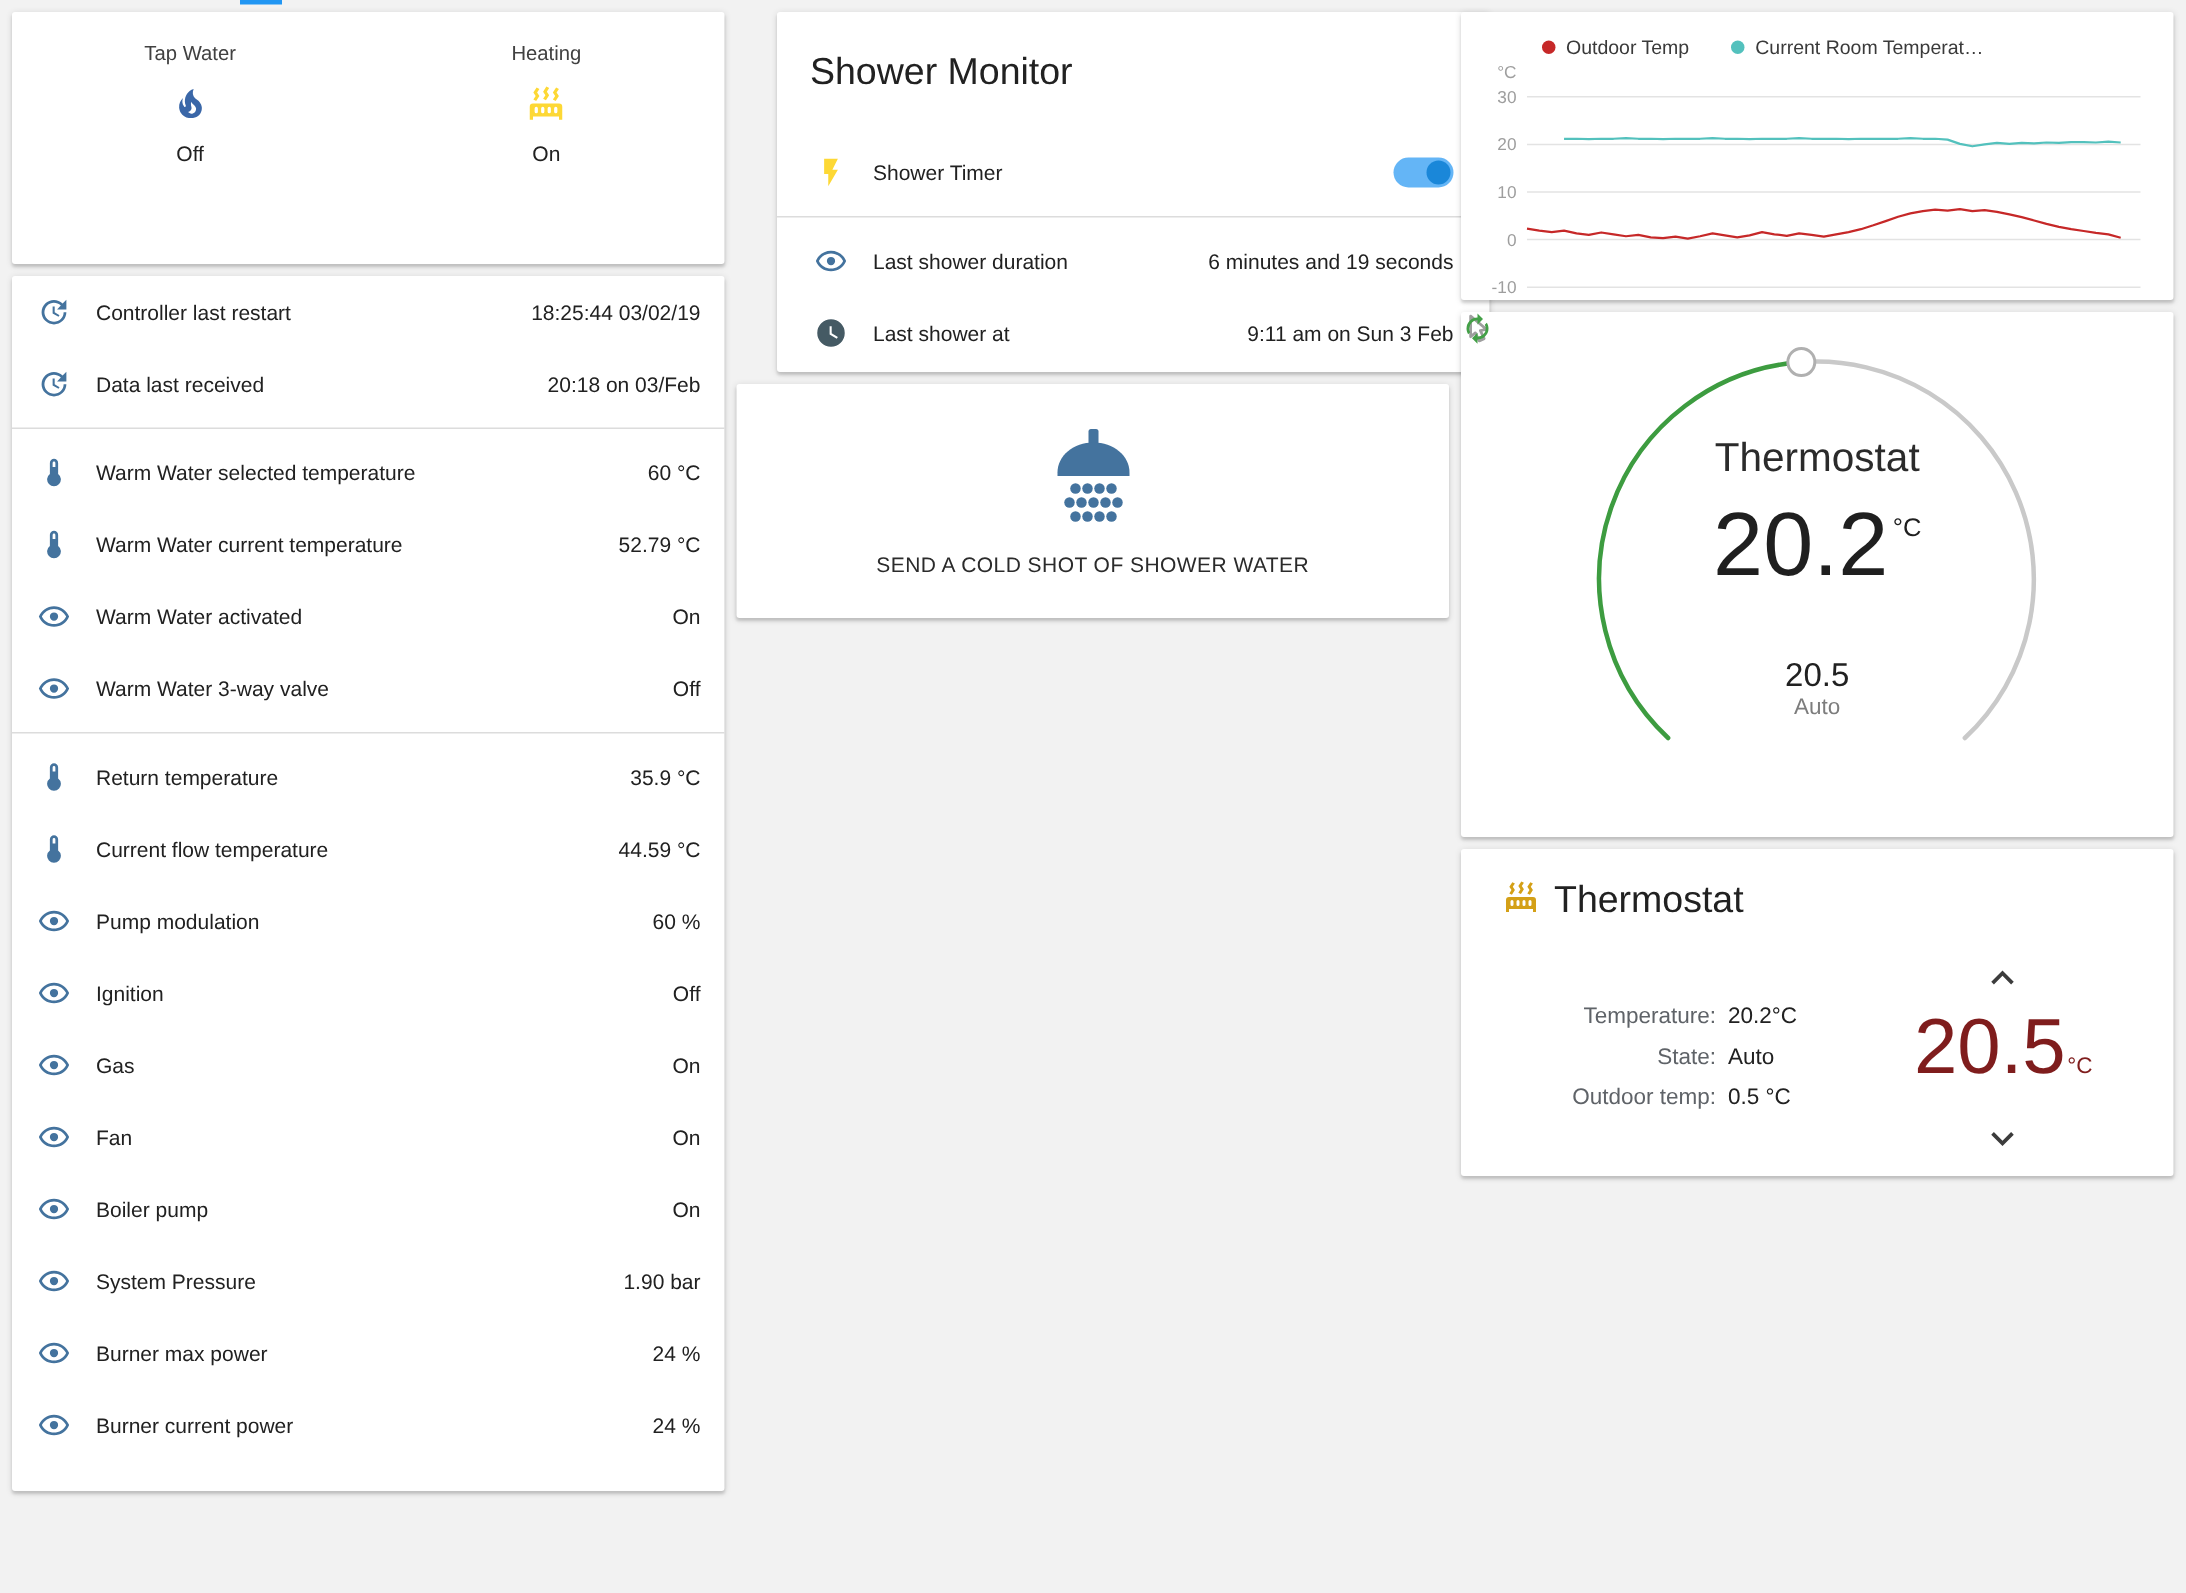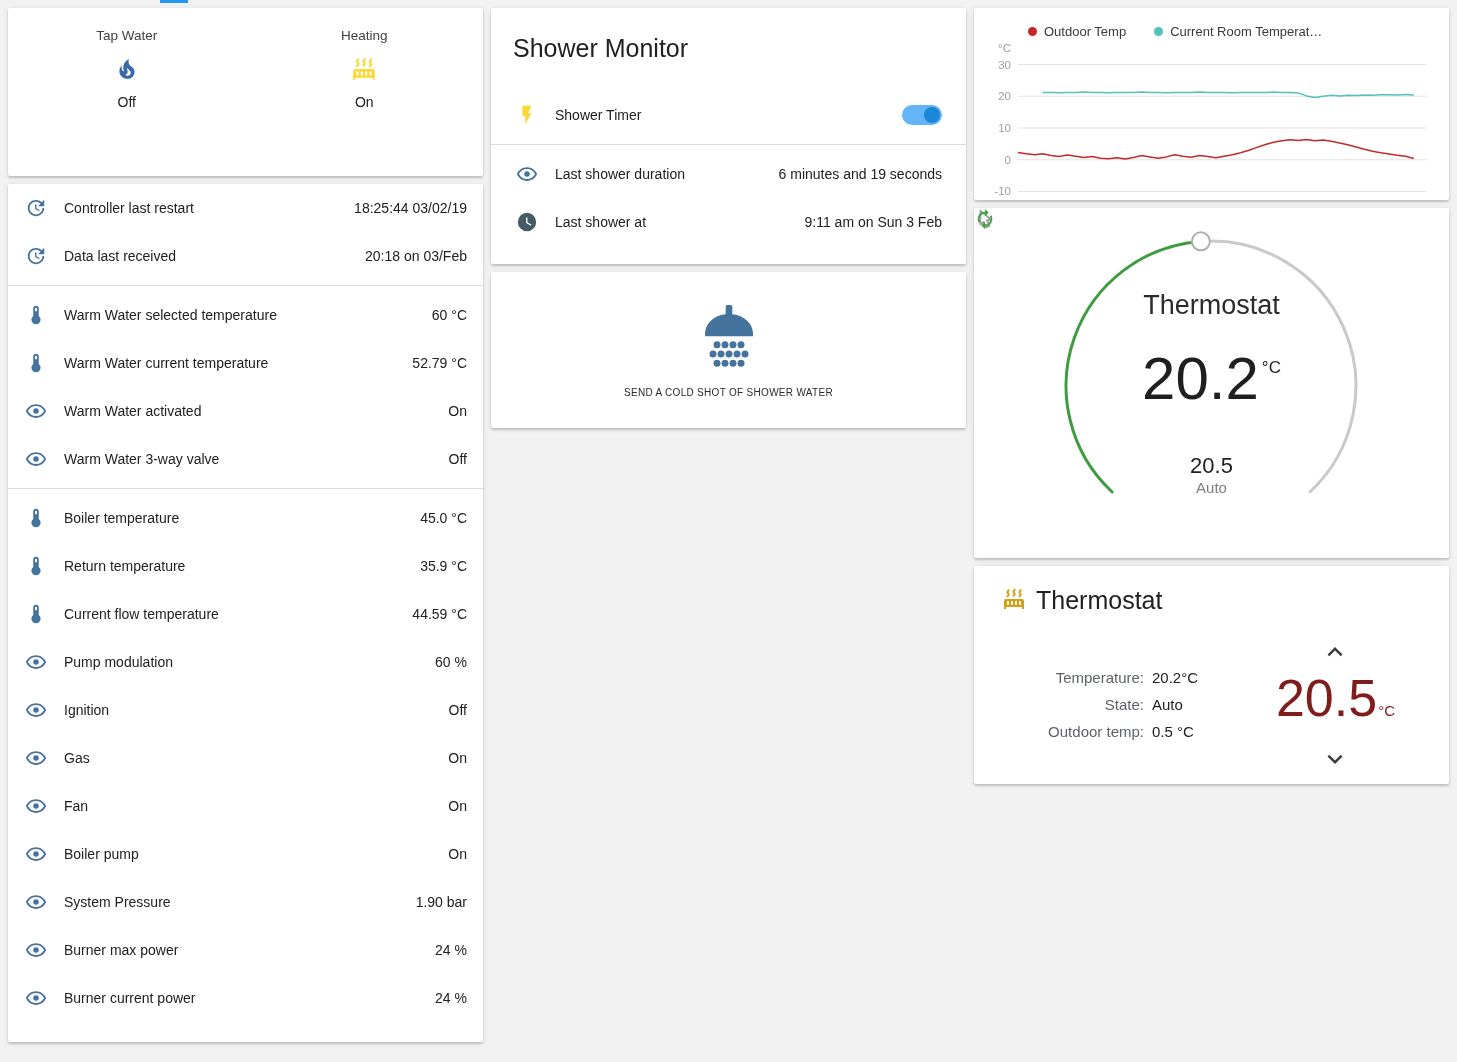--- a/index.html
+++ b/index.html
@@ -26,44 +26,44 @@
   .glance-state { font-size:14px; margin-top:12px; }
   
   .card-title { font-size:25px; font-weight:400; margin:0; padding:26px 16px 15px 20px; }
   .row { display:flex; align-items:center; height:48px; padding:0 16px;justify-content:space-between; }
   .row .ricon { width:24px; display:flex; justify-content:center; margin-right:16px; flex:none; }
   .row-label { flex:1; font-size:14px; }
   .row-value { margin-left:12px; font-size:14px; white-space:nowrap; }
   .divider { height:1px; background:var(--divider,#dcdcdc); margin:5px 0; }
   .boiler-card { padding-bottom:20px; }
   
-  .shower-card { padding-bottom:18px; }
+  .shower-card { padding-bottom:2px;margin-left:27px; }
   .shower-card .card-title { padding:26px 24px 28px 22px; }
   .shower-card .row { padding:0 24px; }
   
   .switch { width:40px; height:20px; border-radius:10px; position:relative; cursor:pointer; flex:none; }
   .switch .thumb { position:absolute; top:2px; width:16px; height:16px; border-radius:50%; }
   .switch.on { background:var(--toggle-on-track,#64b5f6); }
   .switch.on .thumb { right:2px; background:var(--toggle-on-thumb,#1a87d9); }
   .switch.off { background:var(--toggle-off-track,#b4b4b4); }
   .switch.off .thumb { left:2px; background:var(--toggle-off-thumb,#fafafa); box-shadow:0 1px 3px rgba(0,0,0,.4); }
   
   .coldshot-card { height:156px; display:flex; flex-direction:column; align-items:center; justify-content:center; cursor:pointer; }
-  .coldshot-label { font-size:10px; font-weight:500; color:#2b2b2b; margin-top:10px; letter-spacing:.3px; }
+  .coldshot-label { font-size:14px; font-weight:500; color:#2b2b2b; margin-top:10px; letter-spacing:.3px; }
   
   .chart-card { height:192px; padding:6px 8px 0 8px; }
   .chart-legend { display:flex; align-items:center; gap:28px; margin:10px 0 2px 46px; font-size:13px; color:#3a3a3a; }
   .legend-item { display:flex; align-items:center; }
   .legend-dot { width:9px; height:9px; border-radius:50%; display:inline-block; margin-right:7px; }
   
   .gauge-card { height:350px; position:relative; }
   .gauge-card svg { position:absolute; left:0; top:0; }
   .gauge-content { position:absolute; inset:0; display:flex; flex-direction:column; align-items:center; text-align:center; }
   .gauge-title { margin-top:82px; font-size:27px; line-height:31px; color:#2b2b2b; }
-  .gauge-temp { margin-top:26px; font-size:60px; line-height:64px; color:#1f1f1f; }
+  .gauge-temp { margin-top:10px; font-size:60px; line-height:64px; color:#1f1f1f; }
   .gauge-unit { font-size:17px; display:inline-block; position:relative; top:-26px; margin-left:3px; }
   .gauge-target { margin-top:28px; font-size:22px; line-height:24px; }
   .gauge-mode { font-size:15px; line-height:20px; color:#7d7d7d; }
   .gauge-icons { display:flex; gap:28px; margin-top:14px; }
   .gauge-icons .gbtn { background:none; border:none; padding:0; cursor:pointer; height:24px; }
   
   .thermo-card { height:218px; padding:20px 28px; }
   .thermo-header { display:flex; align-items:center; gap:10px; }
   .thermo-title { font-size:25px; }
   .thermo-body { display:flex; align-items:center; margin-top:22px; }
@@ -155,29 +155,20 @@
           <div class="row">
             <span class="ricon">
               <svg viewBox="0 0 24 24" width="22" height="22">
                 <path d="M12,9A3,3 0 0,1 15,12A3,3 0 0,1 12,15A3,3 0 0,1 9,12A3,3 0 0,1 12,9M12,4.5C17,4.5 21.27,7.61 23,12C21.27,16.39 17,19.5 12,19.5C7,19.5 2.73,16.39 1,12C2.73,7.61 7,4.5 12,4.5M3.18,12C4.83,15.36 8.24,17.5 12,17.5C15.76,17.5 19.17,15.36 20.82,12C19.17,8.64 15.76,6.5 12,6.5C8.24,6.5 4.83,8.64 3.18,12Z" fill="#44739e"></path>
               </svg>
             </span>
             <span class="row-label">Warm Water 3-way valve</span>
             <span class="row-value">Off</span>
           </div>
           <div class="divider"></div>
-          <div class="row">
-            <span class="ricon">
-              <svg viewBox="0 0 24 24" width="22" height="22">
-                <path d="M15 13V5A3 3 0 0 0 9 5V13A5 5 0 1 0 15 13M12 4A1 1 0 0 1 13 5V8H11V5A1 1 0 0 1 12 4Z" fill="#44739e"></path>
-              </svg>
-            </span>
-            <span class="row-label">Boiler temperature</span>
-            <span class="row-value">45.0 °C</span>
-          </div>
           <div class="row">
             <span class="ricon">
               <svg viewBox="0 0 24 24" width="22" height="22">
                 <path d="M15 13V5A3 3 0 0 0 9 5V13A5 5 0 1 0 15 13M12 4A1 1 0 0 1 13 5V8H11V5A1 1 0 0 1 12 4Z" fill="#44739e"></path>
               </svg>
             </span>
             <span class="row-label">Return temperature</span>
             <span class="row-value">35.9 °C</span>
           </div>
           <div class="row">

